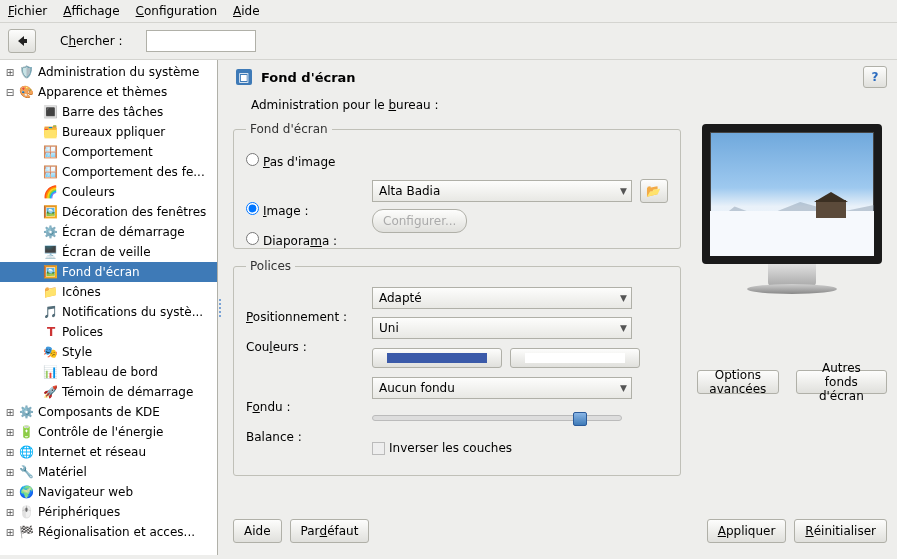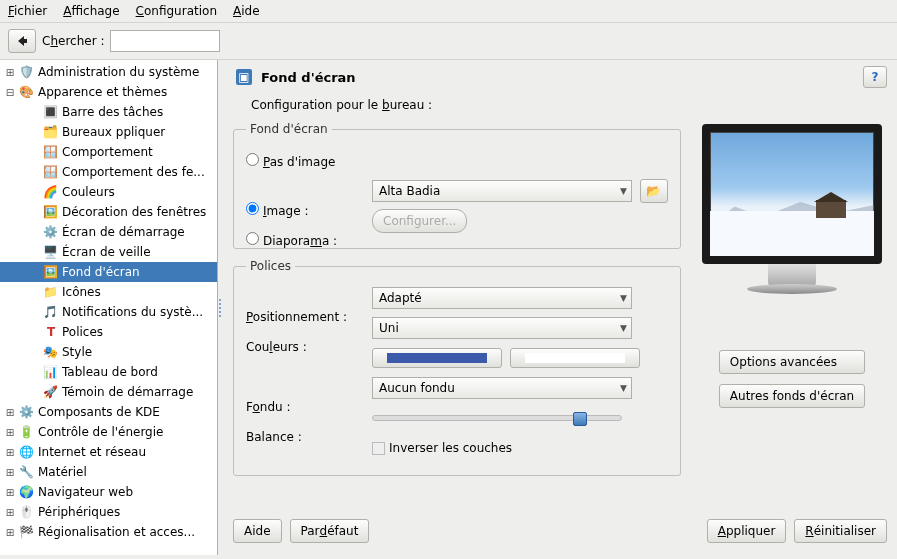--- a/index.html
+++ b/index.html
@@ -1,19 +1,19 @@
 <!DOCTYPE html>
 <html><head>
 <meta charset="utf-8">
 <style>
 * { box-sizing: border-box; margin: 0; padding: 0; font-family: "DejaVu Sans", Arial, sans-serif; font-size: 12px; }
 body { background: #eeeeec; width: 897px; height: 559px; overflow: hidden; }
 .menubar { display: flex; gap: 16px; padding: 4px 8px; background: #eeeeec; border-bottom: 1px solid #d4d4d0; }
 .menubar span { cursor: pointer; }
-.toolbar { display: flex; align-items: center; gap: 6px; padding: 6px 8px; border-bottom: 1px solid #d4d4d0; }
+.toolbar { display: flex; align-items: center; gap: 24px; padding: 6px 8px; border-bottom: 1px solid #d4d4d0; }
 .tb-btn { width: 28px; height: 24px; border: 1px solid #b0b0a8; border-radius: 3px; background: linear-gradient(#fdfdfc,#e0e0dc); display:flex;align-items:center;justify-content:center; }
 .search-input { width: 110px; height: 22px; border: 1px solid #b0b0a8; background: #fff; padding: 0 4px; }
 .main { display: flex; height: calc(100% - 64px); }
 .sidebar { width: 240px; border-right: 1px solid #b0b0a8; overflow-y: auto; background: #fff; padding: 2px 0; }
 .tree-row { display: flex; align-items: center; height: 20px; padding-left: 4px; white-space: nowrap; overflow: hidden; text-overflow: ellipsis; }
 .tree-row.selected { background: #3e7ab7; color: #fff; }
 .tw { width: 12px; text-align: center; font-size: 10px; color: #555; }
 .ic { width: 16px; height: 16px; display: inline-flex; align-items: center; justify-content: center; margin: 0 3px; font-size: 12px; }
 .content { flex: 1; padding: 6px 10px 0 10px; display: flex; flex-direction: column; }
 .header-row { display:flex; align-items:center; gap:6px; margin-bottom: 10px; }
@@ -39,21 +39,21 @@
 .slider .thumb { position:absolute; top:-4px; width:14px; height:14px; background:linear-gradient(#8ab6e6,#3e7ab7); border:1px solid #2a5a9a; border-radius:2px; }
 .disabled-text { color:#000000; }
 .rcol { width: 190px; display:flex; flex-direction:column; align-items:center; }
 .monitor { width: 180px; height: 140px; border: 8px solid #1a1a1a; border-radius: 4px; background: linear-gradient(to bottom, #6fa8dc 0%, #9ec9ef 45%, #e9f1f9 60%, #f2f6fb 100%); position:relative; margin-top: 2px; box-shadow: inset 0 0 0 1px #444; }
 .mountain { position:absolute; bottom:30px; left:0; width:100%; height:30px; background: rgba(120,140,160,.4); clip-path: polygon(0 100%, 15% 35%, 32% 70%, 55% 20%, 78% 55%, 100% 30%, 100% 100%); }
 .cabin { position:absolute; bottom:38px; right:28px; width:30px; height:18px; background:#5b4a3a; }
 .cabin::before { content:""; position:absolute; top:-8px; left:-2px; width:34px; height:10px; background:#3b2f22; clip-path: polygon(0 100%, 50% 0, 100% 100%); }
 .snow { position:absolute; bottom:0; left:0; width:100%; height:45px; background:#f6f9fd; }
 .stand { width: 48px; height: 22px; background:linear-gradient(#e0e0e0,#aaa); border-radius: 0 0 4px 4px; margin: 0 auto; }
 .base { width: 90px; height: 10px; background:linear-gradient(#d0d0d0,#888); border-radius: 50%; margin: -2px auto 0; }
-.side-buttons { display:flex; flex-direction:column; gap:10px; margin-top: 56px; }
+.side-buttons { display:flex; flex-direction:row; gap:17px; margin-top: 76px; }
 .footer { margin-top:auto; display:flex; gap:8px; padding: 10px 0 12px; }
 .footer .spacer { flex:1; }
 .u { text-decoration: underline; }
 .grip { width:6px; display:flex; flex-direction:column; justify-content:center; align-items:center; gap:2px; color:#7aa3d6; }
 .grip span { width:2px;height:2px;background:#7aa3d6; }
 .chk { width:13px;height:13px;border:1px solid #bbb;background:#eee;display:inline-block;margin-right:4px;vertical-align:middle; }
 </style>
 </head>
 <body>
 
@@ -192,21 +192,21 @@
     </div>
 
   <div class="content">
     <div class="header-row">
       <span class="ic" style="background:#3e7ab7;color:#fff;border-radius:2px">▣</span>
       <h1>Fond d'écran</h1>
       <div class="help-btn">?</div>
     </div>
 
     <div class="cfg-row">
-      <span><span>Configuration pour le </span><span class="u">b</span><span>ureau :</span></span>
+      <span><span>Administration pour le </span><span class="u">b</span><span>ureau :</span></span>
     </div>
 
     <div class="panels">
       <div class="left-col">
         <fieldset>
           <legend>Fond d'écran</legend>
           <div class="frow">
             <label><input type="radio" name="wp" style=""><span><span class="u">P</span>as d'image</span></label>
           </div>
           <div class="frow">

